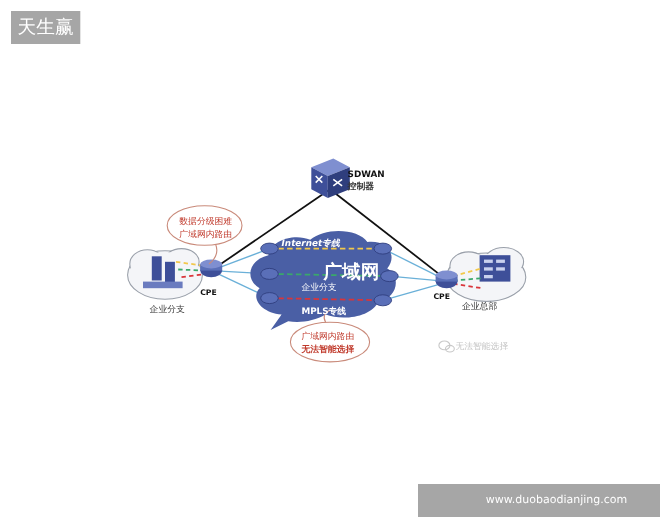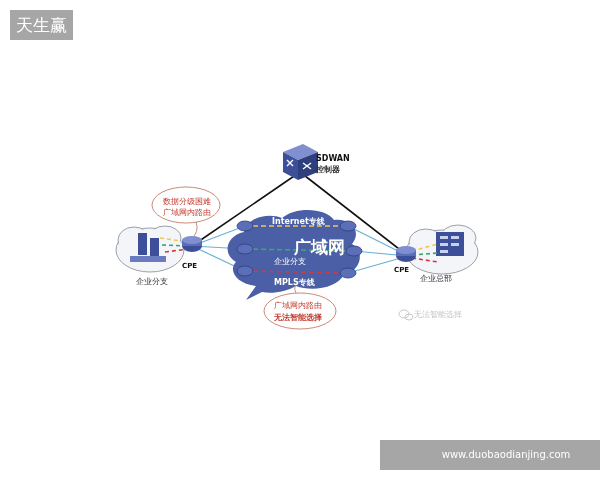--- a/index.html
+++ b/index.html
@@ -124,21 +124,21 @@
 
   <g>
     <ellipse cx="404" cy="314" rx="5" ry="4" fill="none" stroke="#c8c8c8" stroke-width="1"></ellipse>
     <ellipse cx="409" cy="317" rx="4" ry="3" fill="none" stroke="#c8c8c8" stroke-width="1"></ellipse>
   </g>
 </svg>
 
 <div class="lbl bold" style="left:316px; top:154px; font-size:8px; color:#111;">SDWAN</div>
 <div class="lbl serif" style="left:316px; top:164px; font-size:8px; color:#333;font-weight:bold;">控制器</div>
 
-<div class="lbl bold" style="left:272px; top:216px; font-size:8px; color:#ffffff;">Internet专线</div>
+<div class="lbl bold" style="left:256px; top:216px; font-size:8px; color:#ffffff;font-style:italic;">Internet专线</div>
 <div class="lbl bold" style="left:266px; top:236px; font-size:17px; color:#ffffff;margin-left:28px;">广域网</div>
 <div class="lbl serif" style="left:274px; top:256px; font-size:8px; color:#ffffff;">企业分支</div>
 <div class="lbl bold" style="left:274px; top:277px; font-size:8px; color:#ffffff;">MPLS专线</div>
 
 <div class="lbl serif" style="left:163px; top:196px; font-size:8px; color:#c0392b;">数据分级困难</div>
 <div class="lbl serif" style="left:163px; top:207px; font-size:8px; color:#c0392b;">广域网内路由</div>
 
 <div class="lbl serif" style="left:274px; top:300px; font-size:8px; color:#c0392b;">广域网内路由</div>
 <div class="lbl serif" style="left:274px; top:312px; font-size:8px; color:#c0392b;font-weight:bold;">无法智能选择</div>
 

